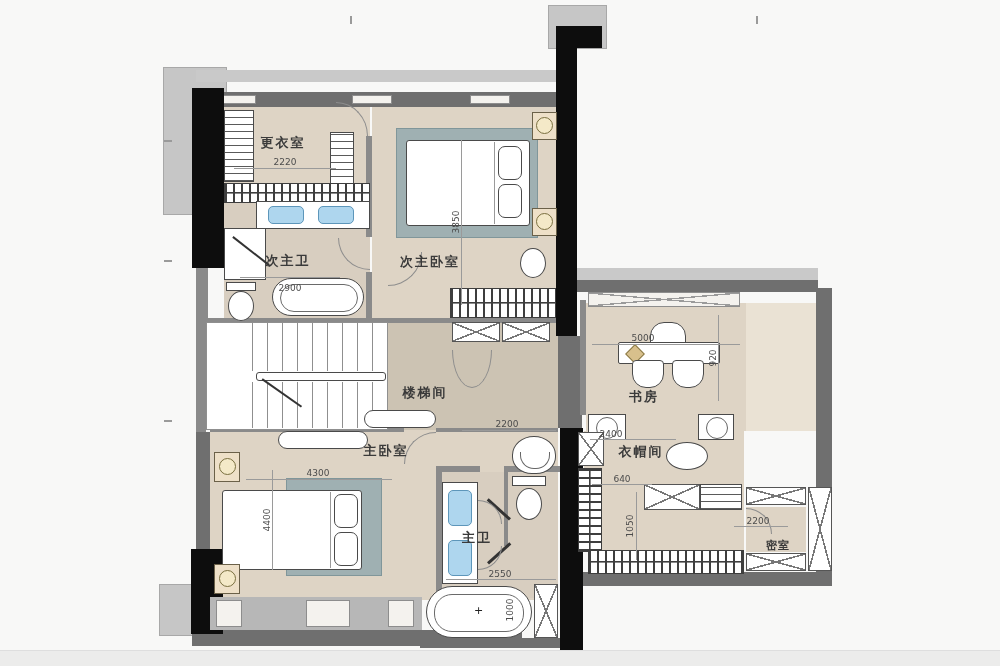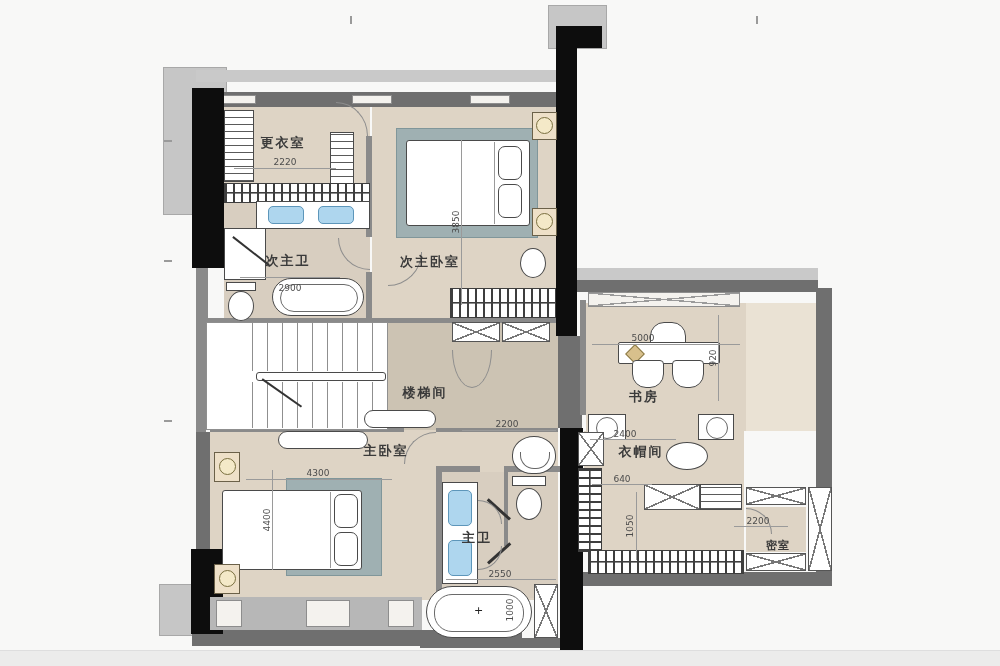--- a/index.html
+++ b/index.html
@@ -235,21 +235,21 @@
   <div class="dim" style="left:285px;top:162px">2220</div>
   <div class="dim" style="left:290px;top:288px">2900</div>
   <div class="dimv" style="left:456px;top:222px">3850</div>
   <div class="dim" style="left:507px;top:424px">2200</div>
   <div class="dim" style="left:318px;top:473px">4300</div>
   <div class="dimv" style="left:267px;top:520px">4400</div>
   <div class="dim" style="left:500px;top:574px">2550</div>
   <div class="dimv" style="left:510px;top:610px">1000</div>
   <div class="dim" style="left:643px;top:338px">5000</div>
   <div class="dimv" style="left:713px;top:358px">920</div>
-  <div class="dim" style="left:625px;top:434px">2400</div>
+  <div class="dim" style="left:611px;top:434px">2400</div>
   <div class="dim" style="left:622px;top:479px">640</div>
   <div class="dimv" style="left:630px;top:526px">1050</div>
   <div class="dim" style="left:758px;top:521px">2200</div>
 
   <div class="tick" style="left:164px;top:140px;width:8px;height:2px"></div>
   <div class="tick" style="left:164px;top:260px;width:8px;height:2px"></div>
   <div class="tick" style="left:164px;top:420px;width:8px;height:2px"></div>
   <div class="tick" style="left:350px;top:16px;width:2px;height:8px"></div>
   <div class="tick" style="left:756px;top:16px;width:2px;height:8px"></div>
 

